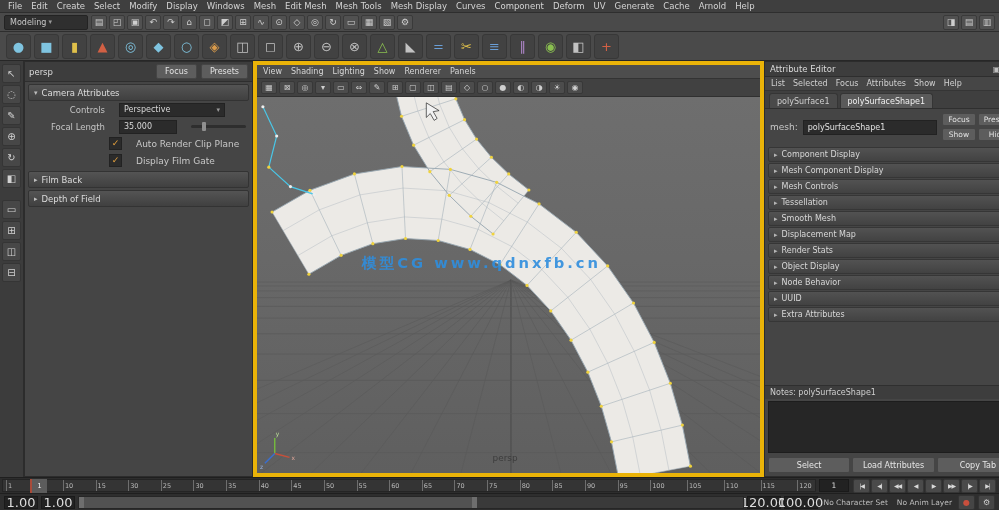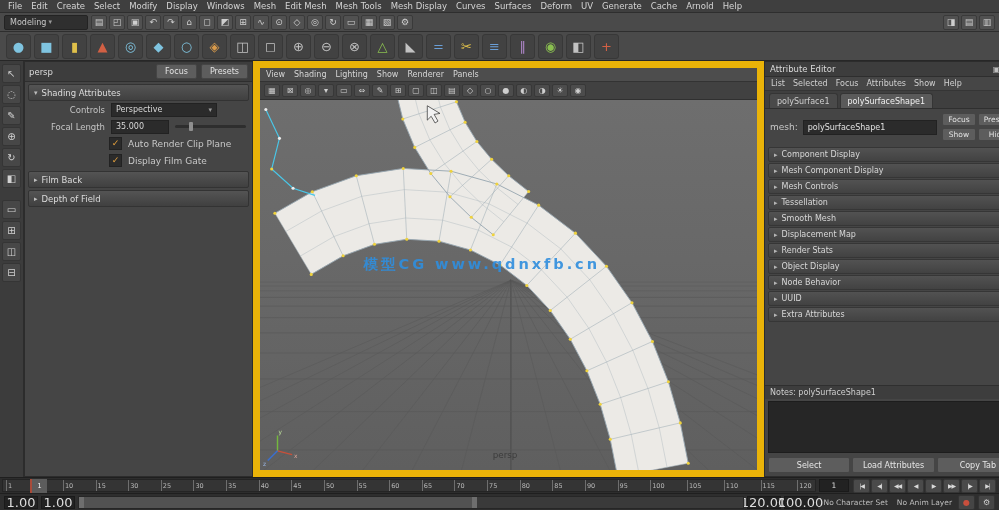--- a/index.html
+++ b/index.html
@@ -43,36 +43,36 @@
   .lp-head{height:19px;display:flex;align-items:center;gap:4px;padding:0 4px;background:#3d3d3d;
            border-bottom:1px solid #2e2e2e;}
   .lp-title{font-size:8.5px;color:#dcdcdc;flex:1;}
   .sm-btn{background:#5d5d5d;border:1px solid #454545;border-radius:2px;height:13px;padding:0 8px;
           font-size:8px;color:#e2e2e2;display:flex;align-items:center;}
   .sect-bar{height:15px;margin:2px 3px 0 3px;background:linear-gradient(#545454,#404040);
             border:1px solid #333;border-radius:2px;display:flex;align-items:center;gap:4px;
             padding:0 5px;font-size:8.5px;color:#dcdcdc;}
   .sect-bar::before{content:"▾";font-size:7px;color:#bdbdbd;}
   .sect-bar.collapsed::before{content:"▸";}
-  .lp-row{height:17px;display:flex;align-items:center;gap:6px;padding:0 6px;}
+  .lp-row{height:17px;display:flex;align-items:center;gap:14px;padding:0 6px;}
   .lp-label{width:74px;text-align:right;font-size:8.5px;color:#c4c4c4;}
   .lp-value{background:#2b2b2b;border:1px solid #222;height:12px;display:flex;align-items:center;
             padding:0 4px;font-size:8px;color:#d8d8d8;}
   .dd{width:96px;justify-content:space-between;}
   .dd::after{content:"▾";font-size:7px;color:#9a9a9a;}
   .num{width:48px;}
   .groove{flex:1;height:3px;background:#2e2e2e;border-radius:2px;position:relative;}
   .knob{position:absolute;top:-3px;width:4px;height:9px;background:#8f8f8f;border-radius:1px;}
   .chk-row{padding-left:84px;}
   .chk{width:11px;height:11px;background:#2b2b2b;border:1px solid #222;display:flex;align-items:center;
        justify-content:center;color:#e8a33d;font-size:9px;line-height:1;}
 
   
   .viewport{position:absolute;top:61px;left:253px;width:511px;height:416px;background:#666;
-            border:7px solid #eab308;box-sizing:border-box;display:flex;flex-direction:column;}
+            border:4px solid #eab308;box-sizing:border-box;display:flex;flex-direction:column;}
   .vp-menus{height:13px;background:#4d4d4d;display:flex;align-items:center;gap:9px;padding:0 6px;
             font-size:8px;color:#d6d6d6;border-bottom:1px solid #333;}
   .vp-icons{height:17px;background:#414141;display:flex;align-items:center;gap:2px;padding:0 4px;
             border-bottom:1px solid #303030;}
   .vp-icon{width:16px;height:13px;background:#4c4c4c;border:1px solid #383838;border-radius:2px;
            display:flex;align-items:center;justify-content:center;font-size:8px;color:#cfcfcf;box-sizing:border-box;}
   .scene{display:block;flex:1;}
 
   
   .right-panel{position:absolute;top:61px;left:764px;width:259px;height:416px;background:#454545;
@@ -146,21 +146,21 @@
       <span class="menu-item">Create</span>
       <span class="menu-item">Select</span>
       <span class="menu-item">Modify</span>
       <span class="menu-item">Display</span>
       <span class="menu-item">Windows</span>
       <span class="menu-item">Mesh</span>
       <span class="menu-item">Edit Mesh</span>
       <span class="menu-item">Mesh Tools</span>
       <span class="menu-item">Mesh Display</span>
       <span class="menu-item">Curves</span>
-      <span class="menu-item">Surfaces</span>
+      <span class="menu-item">Component</span>
       <span class="menu-item">Deform</span>
       <span class="menu-item">UV</span>
       <span class="menu-item">Generate</span>
       <span class="menu-item">Cache</span>
       <span class="menu-item">Arnold</span>
       <span class="menu-item">Help</span>
     </div>
 
   <div class="band statusline">
     <div class="menuset">
@@ -348,21 +348,21 @@
       </div>
   </div>
 
   <div class="left-panel">
     <div class="lp-head">
       <span class="lp-title">persp</span>
       <div class="sm-btn">Focus</div>
       <div class="sm-btn">Presets</div>
     </div>
     <div class="sect-bar">
-      <span>Shading Attributes</span>
+      <span>Camera Attributes</span>
     </div>
     <div class="lp-row">
       <span class="lp-label">Controls</span>
       <div class="lp-value dd">
         <span>Perspective</span>
       </div>
     </div>
     <div class="lp-row">
       <span class="lp-label">Focal Length</span>
       <div class="lp-value num">35.000</div>

